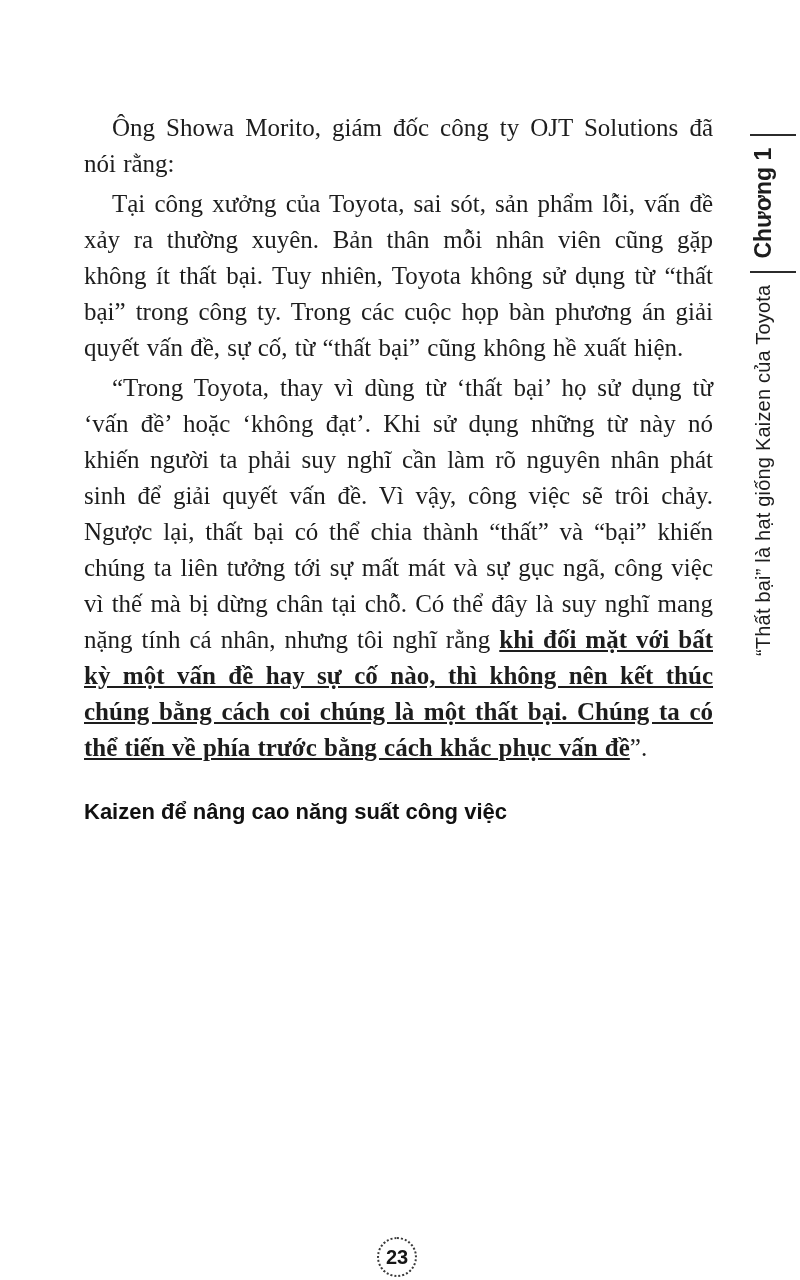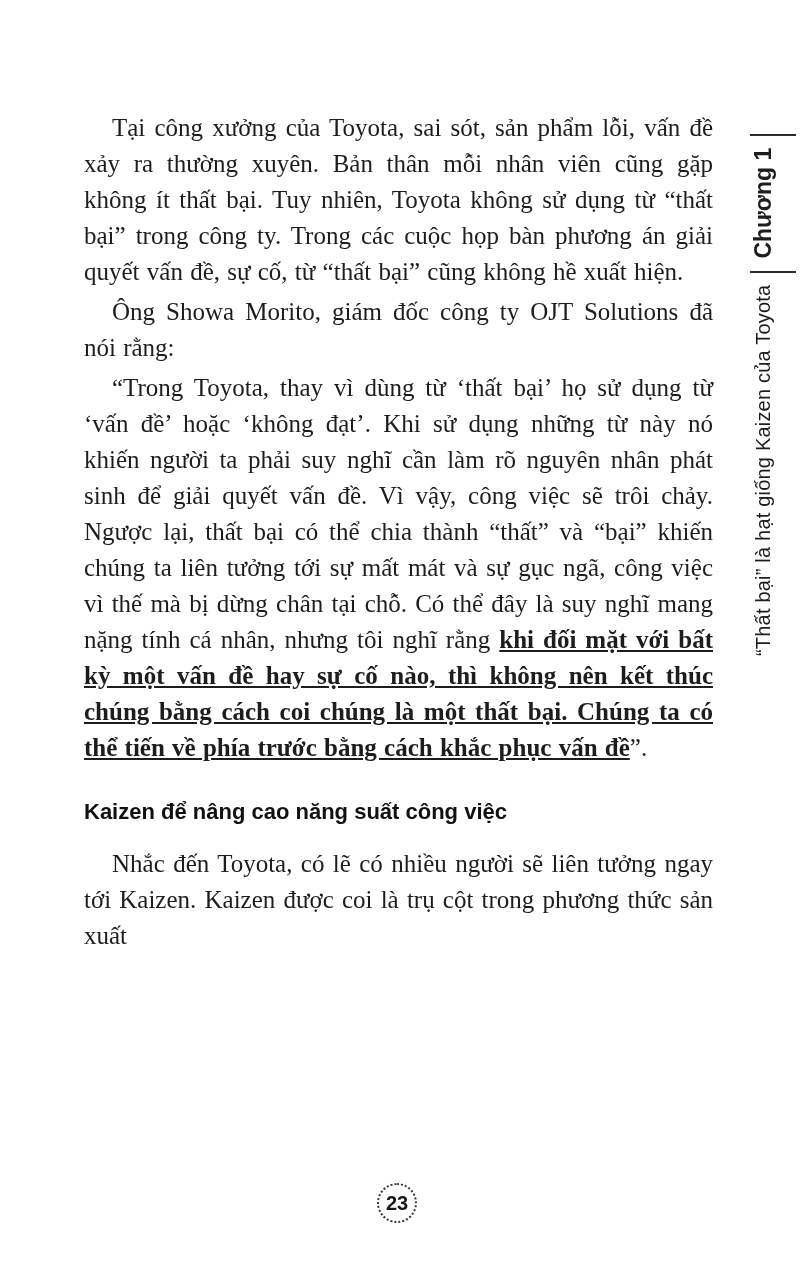--- a/index.html
+++ b/index.html
@@ -70,46 +70,45 @@
     background: #2b2b2b;
     align-self: flex-end;
     margin-bottom: -16px;
     flex: 0 0 auto;
   }
 
   
   .page-number-badge {
     position: absolute;
     left: 377px;
-    top: 1183px;
+    top: 1237px;
     width: 40px;
     height: 40px;
     border: 2px dotted #3a3a3a;
     border-radius: 50%;
     display: flex;
     align-items: center;
     justify-content: center;
     box-sizing: border-box;
   }
   .page-number-badge span {
     font-family: "Liberation Sans", sans-serif;
     font-weight: 700;
     font-size: 20px;
     color: #161616;
   }
 </style>
 </head>
 <body>
 
 <main class="text-column">
+  <p class="para">Ông Showa Morito, giám đốc công ty OJT Solutions đã nói rằng:</p>
   <p class="para">Tại công xưởng của Toyota, sai sót, sản phẩm lỗi, vấn đề xảy ra thường xuyên. Bản thân mỗi nhân viên cũng gặp không ít thất bại. Tuy nhiên, Toyota không sử dụng từ “thất bại” trong công ty. Trong các cuộc họp bàn phương án giải quyết vấn đề, sự cố, từ “thất bại” cũng không hề xuất hiện.</p>
-  <p class="para">Ông Showa Morito, giám đốc công ty OJT Solutions đã nói rằng:</p>
   <p class="para"><span>“Trong Toyota, thay vì dùng từ ‘thất bại’ họ sử dụng từ ‘vấn đề’ hoặc ‘không đạt’. Khi sử dụng những từ này nó khiến người ta phải suy nghĩ cần làm rõ nguyên nhân phát sinh để giải quyết vấn đề. Vì vậy, công việc sẽ trôi chảy. Ngược lại, thất bại có thể chia thành “thất” và “bại” khiến chúng ta liên tưởng tới sự mất mát và sự gục ngã, công việc vì thế mà bị dừng chân tại chỗ. Có thể đây là suy nghĩ mang nặng tính cá nhân, nhưng tôi nghĩ rằng </span><span class="bold-run">khi đối mặt với bất kỳ một vấn đề hay sự cố nào, thì không nên kết thúc chúng bằng cách coi chúng là một thất bại. Chúng ta có thể tiến về phía trước bằng cách khắc phục vấn đề</span><span>”.</span></p>
   <h2 class="section-heading">Kaizen để nâng cao năng suất công việc</h2>
-  <p class="para">Nhắc đến Toyota, có lẽ có nhiều người sẽ liên tưởng ngay tới Kaizen. Kaizen được coi là trụ cột trong phương thức sản xuất</p>
 </main>
 
 <aside class="sidebar">
   <span class="sidebar-title">“Thất bại” là hạt giống Kaizen của Toyota</span>
   <span class="sidebar-divider"></span>
   <span class="sidebar-chapter">Chương 1</span>
   <span class="sidebar-divider"></span>
 </aside>
 
 <div class="page-number-badge">

